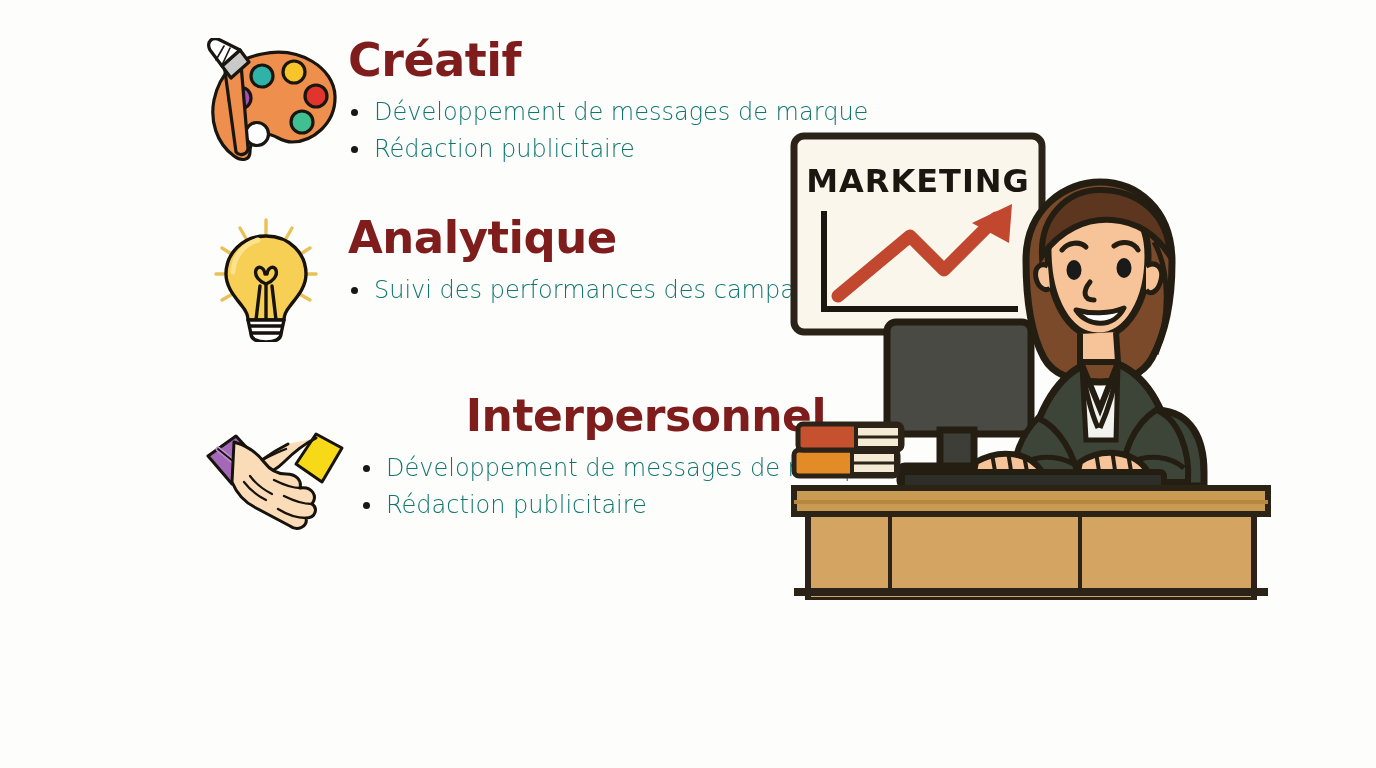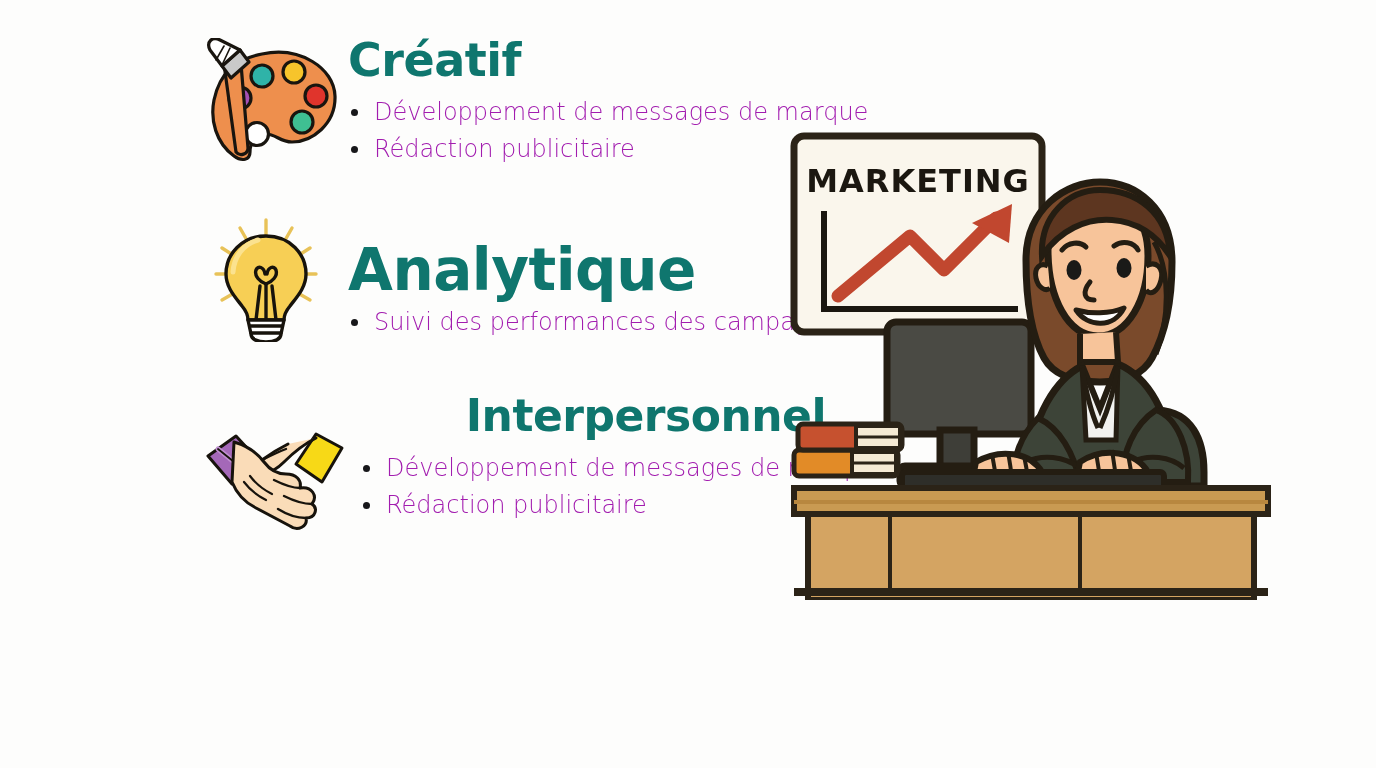--- a/index.html
+++ b/index.html
@@ -59,42 +59,42 @@
     width: 460px;
   }
   .g2 .skill-body { left: 366px; }
 
   .skill-title {
     font-family: "DejaVu Sans", sans-serif;
     font-weight: 700;
     font-size: 46px;
     line-height: 52px;
     letter-spacing: -0.5px;
-    color: #0f766e;
+    color: #7f1d1d;
     margin: 0 0 8px 0;
     white-space: nowrap;
   }
-  .g1 .skill-title { font-size: 58px; margin-top: 32px; }
+  .g1 .skill-title { font-size: 45px; }
   .g2 .skill-title { font-size: 44px; text-align: right; }
 
   .skill-list {
     list-style: none;
     margin: 0;
     padding: 0;
   }
   .g2 .skill-list { margin-left: -6px; }
 
   .skill-list li {
     position: relative;
     padding-left: 26px;
     font-family: "DejaVu Sans", sans-serif;
     font-weight: 300;
     font-size: 24px;
     line-height: 37px;
-    color: #a21caf;
+    color: #0f766e;
     white-space: nowrap;
   }
   .skill-list li .bullet-dot {
     position: absolute;
     left: 3px;
     top: 15px;
     width: 7px;
     height: 7px;
     border-radius: 50%;
     background: #17171a;

